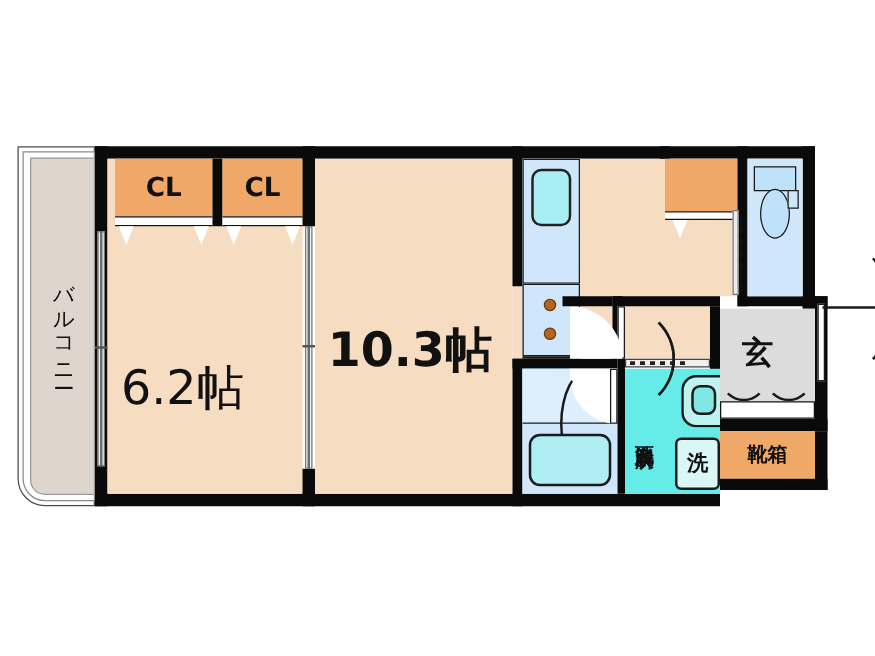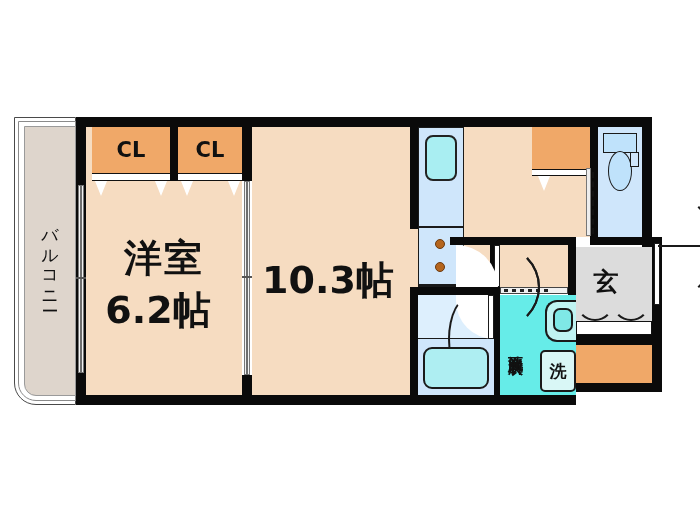--- a/index.html
+++ b/index.html
@@ -83,22 +83,21 @@
   <div class="abs vmark" style="left:155px;top:181px;"></div>
 
   <div class="abs wall" style="left:170px;top:127px;width:8px;height:54px;"></div>
 
   <div class="abs closet" style="left:178px;top:127px;width:64px;height:46px;"></div>
   <div class="abs lbl" style="left:178px;top:127px;width:64px;height:46px;font-size:21px;font-weight:600;">CL</div>
   <div class="abs doorbar" style="left:178px;top:173px;width:64px;height:8px;"></div>
   <div class="abs vmark" style="left:181px;top:181px;"></div>
   <div class="abs vmark" style="left:228px;top:181px;"></div>
 
-  <div class="abs lbl" style="left:86px;top:236px;width:156px;height:44px;font-size:38px;font-weight:700;letter-spacing:2px;">洋室</div>
-  <div class="abs lbl" style="left:80px;top:288px;width:156px;height:44px;font-size:38px;font-weight:700;">6.2帖</div>
+  <div class="abs lbl" style="left:68px;top:288px;width:156px;height:44px;font-size:38px;font-weight:400;">6.2帖</div>
 
   <div class="abs lbl" style="left:252px;top:258px;width:152px;height:44px;font-size:38px;font-weight:700;">10.3帖</div>
 
   <div class="abs wall" style="left:242px;top:117px;width:10px;height:64px;"></div>
   <div class="abs wall" style="left:242px;top:375px;width:10px;height:30px;"></div>
   <div class="abs slide" style="left:244px;top:181px;width:6px;height:194px;"></div>
   <div class="abs" style="left:246px;top:181px;width:2px;height:194px;background:#6e6e6e;"></div>
   <div class="abs" style="left:242px;top:276px;width:10px;height:2px;background:#555;"></div>
 
   <div class="abs slide" style="left:78px;top:185px;width:6px;height:188px;"></div>
@@ -145,20 +144,21 @@
   <div class="abs white" style="left:576px;top:321px;width:76px;height:14px;border:1px solid #111;"></div>
 
   <div class="abs" style="left:654px;top:243px;width:6px;height:62px;background:#fff;border:1px solid #1a1a1a;"></div>
   <div class="abs" style="left:600px;top:189px;width:116px;height:116px;
               border:2px solid #1a1a1a;border-radius:50%;
               border-top-color:transparent;border-left-color:transparent;
               border-bottom-color:transparent;"></div>
   <div class="abs" style="left:658px;top:245px;width:58px;height:2px;background:#1a1a1a;"></div>
 
   <div class="abs closet" style="left:576px;top:345px;width:76px;height:38px;"></div>
+  <div class="abs lbl" style="left:576px;top:345px;width:76px;height:38px;font-size:16px;font-weight:600;">靴箱</div>
   <div class="abs wall" style="left:568px;top:383px;width:94px;height:9px;"></div>
   <div class="abs wall" style="left:568px;top:345px;width:8px;height:47px;"></div>
   <div class="abs wall" style="left:652px;top:345px;width:10px;height:47px;"></div>
 
   <div class="abs wall" style="left:410px;top:287px;width:8px;height:118px;"></div>
   <div class="abs wall" style="left:410px;top:287px;width:84px;height:8px;"></div>
   <div class="abs water" style="left:418px;top:295px;width:76px;height:100px;"></div>
   <div class="abs" style="left:418px;top:295px;width:76px;height:44px;
               background:#ddeffd;border-bottom:1px solid #1a1a1a;"></div>
 

